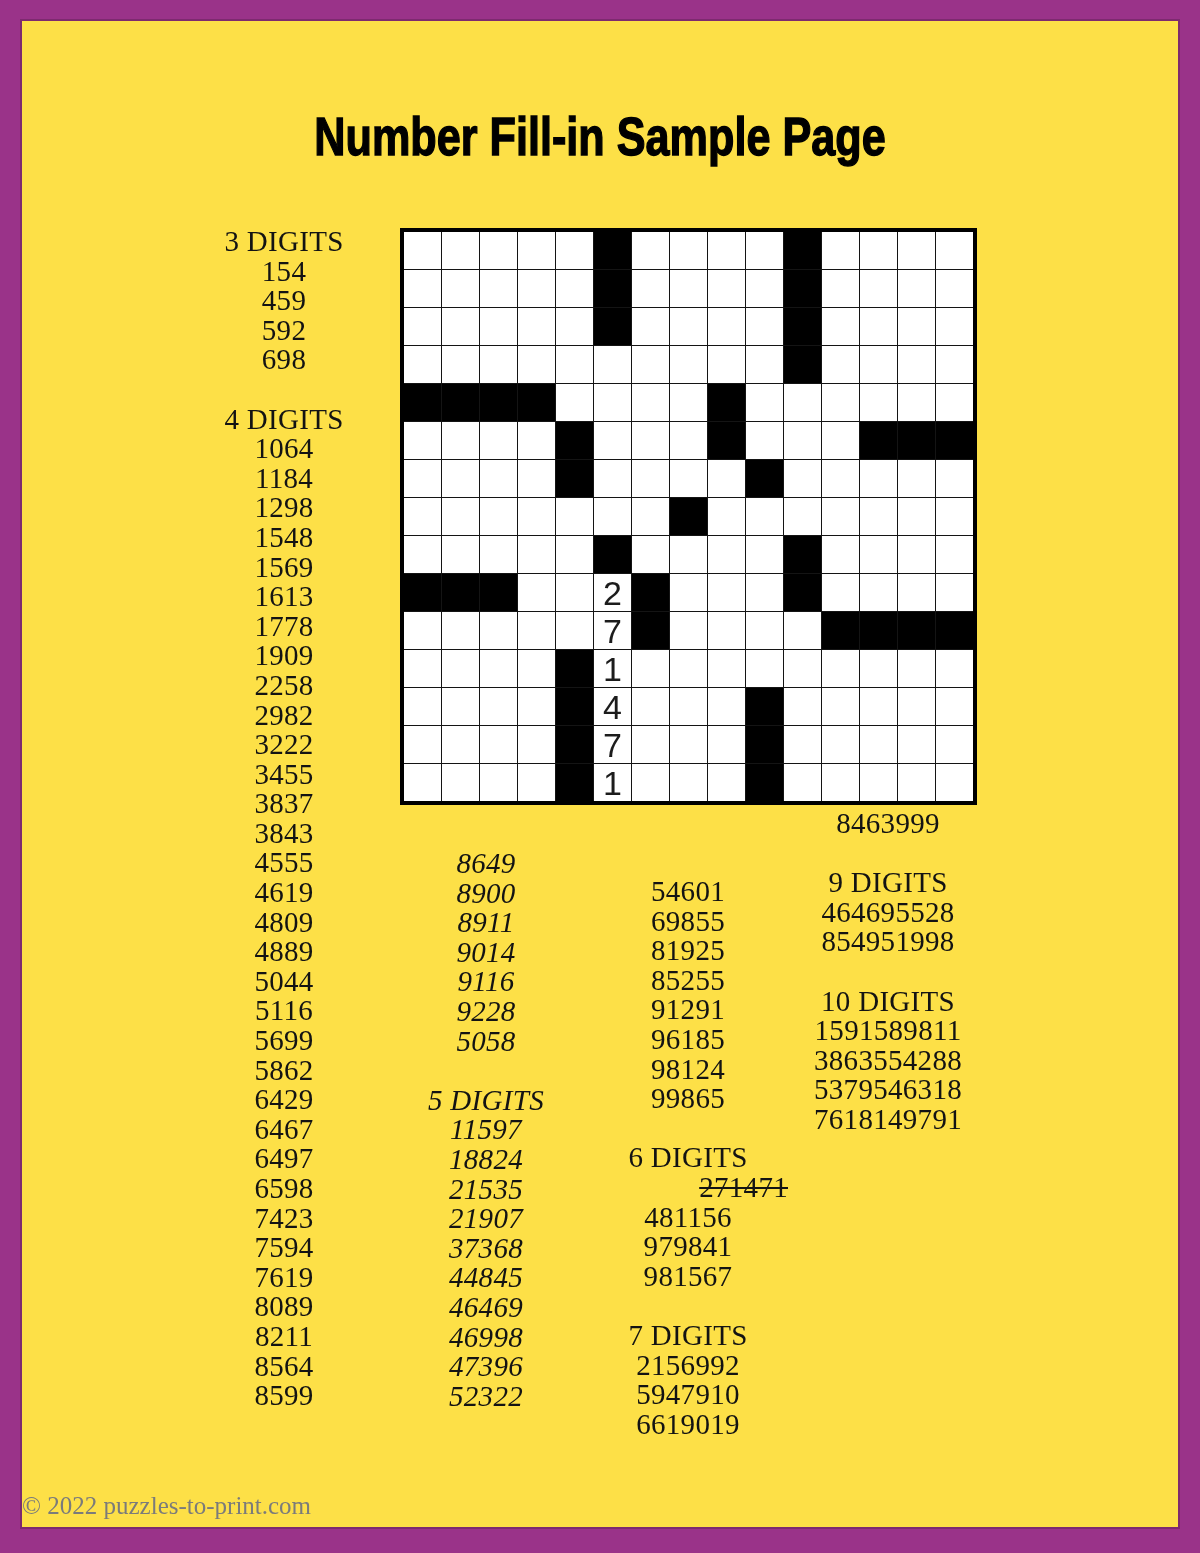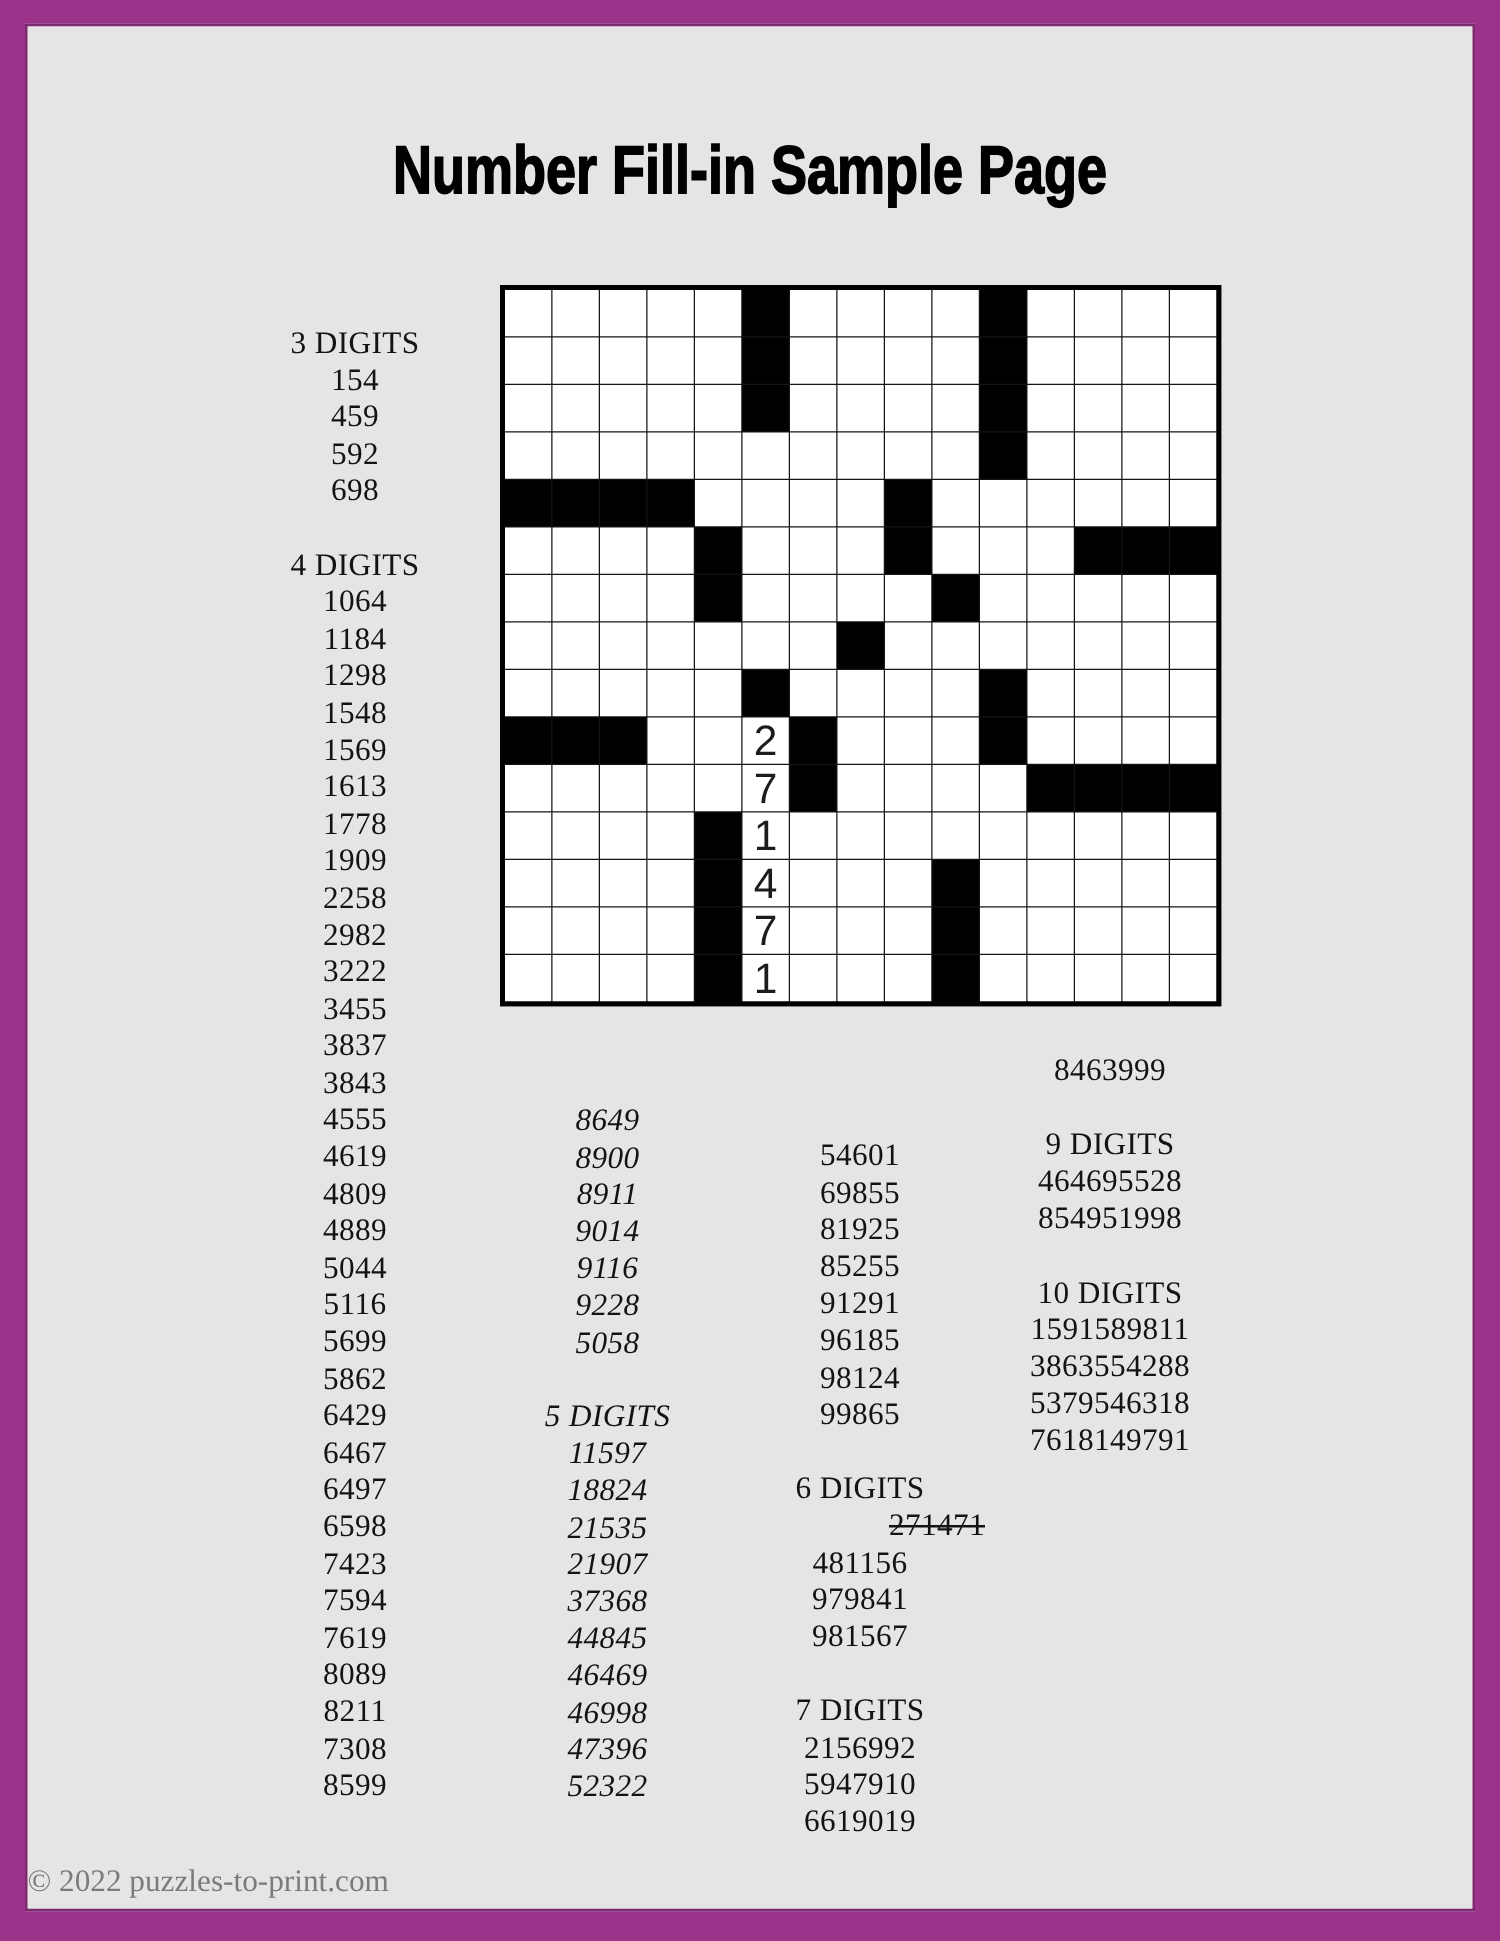--- a/index.html
+++ b/index.html
@@ -7,21 +7,21 @@
     width:1200px; height:1553px;
     position:relative;
     background:#9a3389;
     font-family:"Liberation Serif", serif;
     overflow:hidden;
   }
   .content {
     position:absolute;
     left:20px; top:19px;
     width:1160px; height:1510px;
-    background:#e5e5e5;
+    background:#fde047;
     border:2px solid #7d2a6f;
     box-sizing:border-box;
   }
   .title {
     position:absolute;
     top:84px; left:0; width:100%;
     margin:0;
     text-align:center;
     font-family:"Liberation Sans", sans-serif;
     font-weight:bold;
@@ -46,25 +46,24 @@
   .cell.filled {
     display:flex; align-items:center; justify-content:center;
     font-family:"Liberation Sans", sans-serif;
     font-size:34px; line-height:1;
     color:#1c1c1c;
   }
   .list-col {
     position:absolute;
     width:200px;
     text-align:center;
-    font-size:25px;
+    font-size:29px;
     line-height:29.6px;
     color:#131313;
     letter-spacing:0.3px;
-    margin-top:33px;
   }
   .list-col .line { height:29.6px; white-space:nowrap; }
   .list-col .line.struck { text-decoration:line-through; text-decoration-thickness:2px;text-align:right; }
   #col-1 { left:162px; top:206px; }
   #col-2 { left:364px; top:828px;font-style:italic; }
   #col-3 { left:566px; top:856px; }
   #col-4 { left:766px; top:788px; }
   .footer {
     position:absolute;
     top:1471px; left:0; width:100%;
@@ -339,21 +338,21 @@
       <div class="line num">5862</div>
       <div class="line num">6429</div>
       <div class="line num">6467</div>
       <div class="line num">6497</div>
       <div class="line num">6598</div>
       <div class="line num">7423</div>
       <div class="line num">7594</div>
       <div class="line num">7619</div>
       <div class="line num">8089</div>
       <div class="line num">8211</div>
-      <div class="line num">7308</div>
+      <div class="line num">8564</div>
       <div class="line num">8599</div>
     </div>
   <div class="list-col" id="col-2">
       <div class="line num">8649</div>
       <div class="line num">8900</div>
       <div class="line num">8911</div>
       <div class="line num">9014</div>
       <div class="line num">9116</div>
       <div class="line num">9228</div>
       <div class="line num">5058</div>

